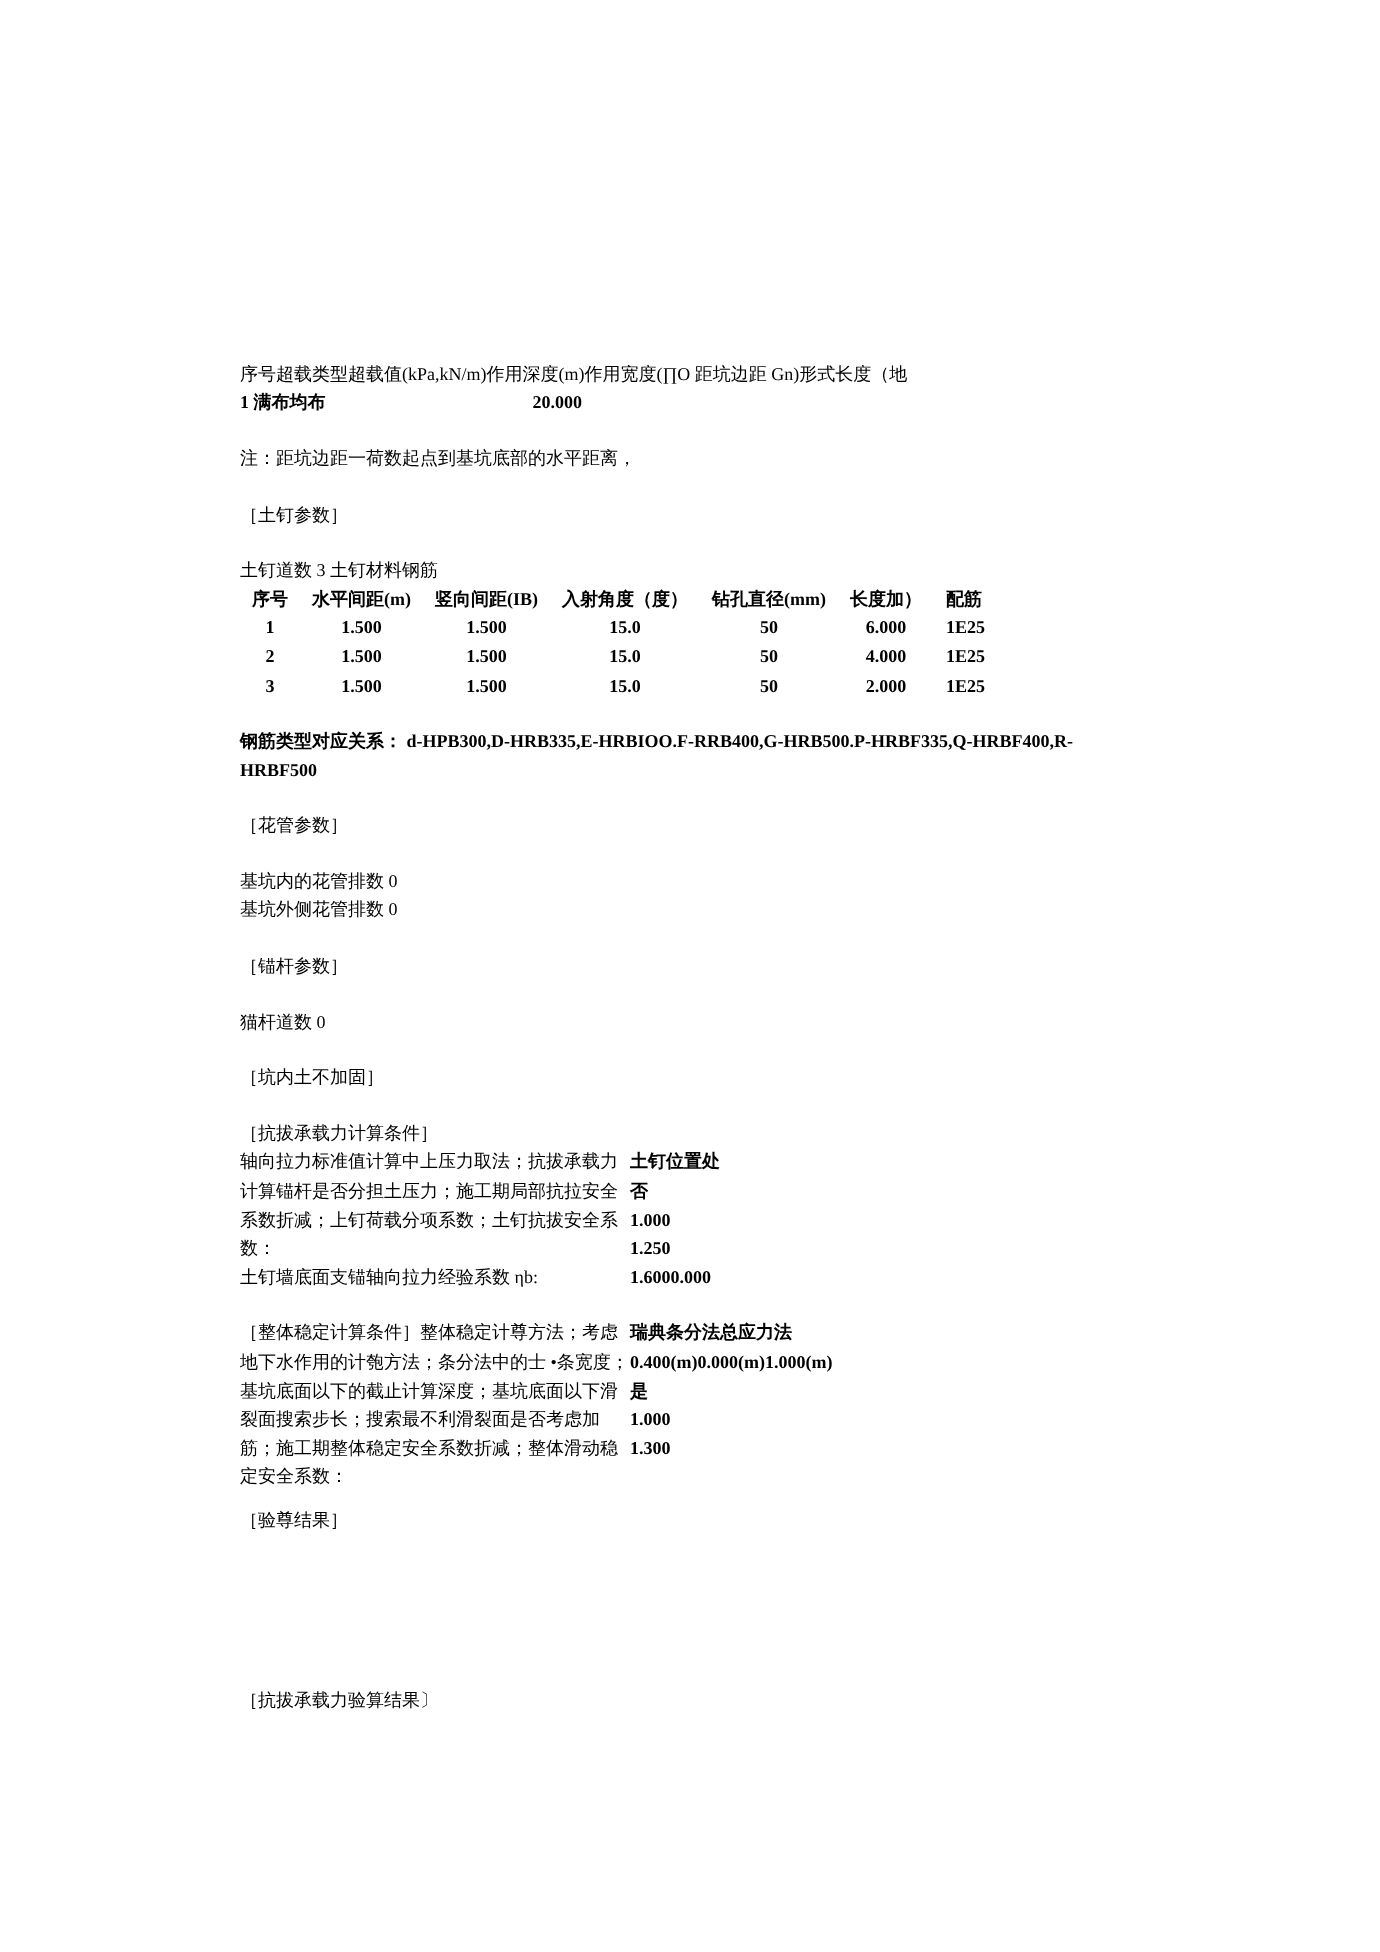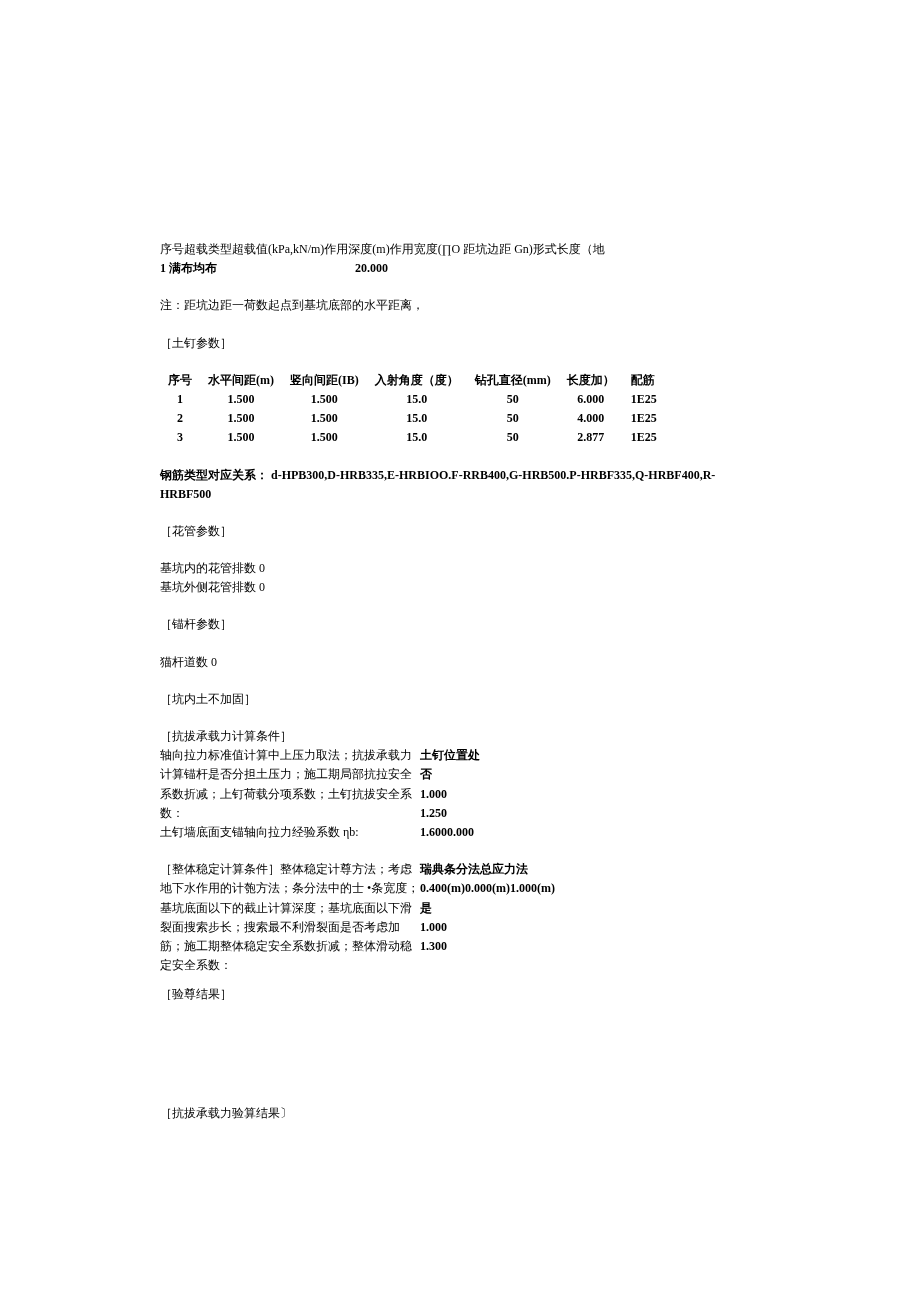--- a/index.html
+++ b/index.html
@@ -41,20 +41,21 @@
   <div class="line">序号超载类型超载值(kPa,kN/m)作用深度(m)作用宽度(∏O 距坑边距 Gn)形式长度（地</div>
   <div class="line bold">1 满布均布                                              20.000</div>
 
   <div class="gap-md"></div>
   <div class="line">注：距坑边距一荷数起点到基坑底部的水平距离，</div>
 
   <div class="gap-md"></div>
   <div class="line">［土钉参数］</div>
 
   <div class="gap-md"></div>
+  <div class="line">土钉道数 3 土钉材料钢筋</div>
 
   <table>
     <tbody>
         <tr class="th-row">
       <td>序号</td>
       <td>水平间距(m)</td>
       <td>竖向间距(IB)</td>
       <td>入射角度（度）</td>
       <td>钻孔直径(mm)</td>
       <td>长度加）</td>
@@ -77,21 +78,21 @@
       <td>50</td>
       <td>4.000</td>
       <td>1E25</td>
     </tr>
     <tr class="num-row">
       <td>3</td>
       <td>1.500</td>
       <td>1.500</td>
       <td>15.0</td>
       <td>50</td>
-      <td>2.877</td>
+      <td>2.000</td>
       <td>1E25</td>
     </tr>
   </tbody>
     </table>
 
   <div class="gap-md"></div>
   <div class="line bold">钢筋类型对应关系： d-HPB300,D-HRB335,E-HRBIOO.F-RRB400,G-HRB500.P-HRBF335,Q-HRBF400,R-HRBF500</div>
 
   <div class="gap-md"></div>
   <div class="line">［花管参数］</div>

